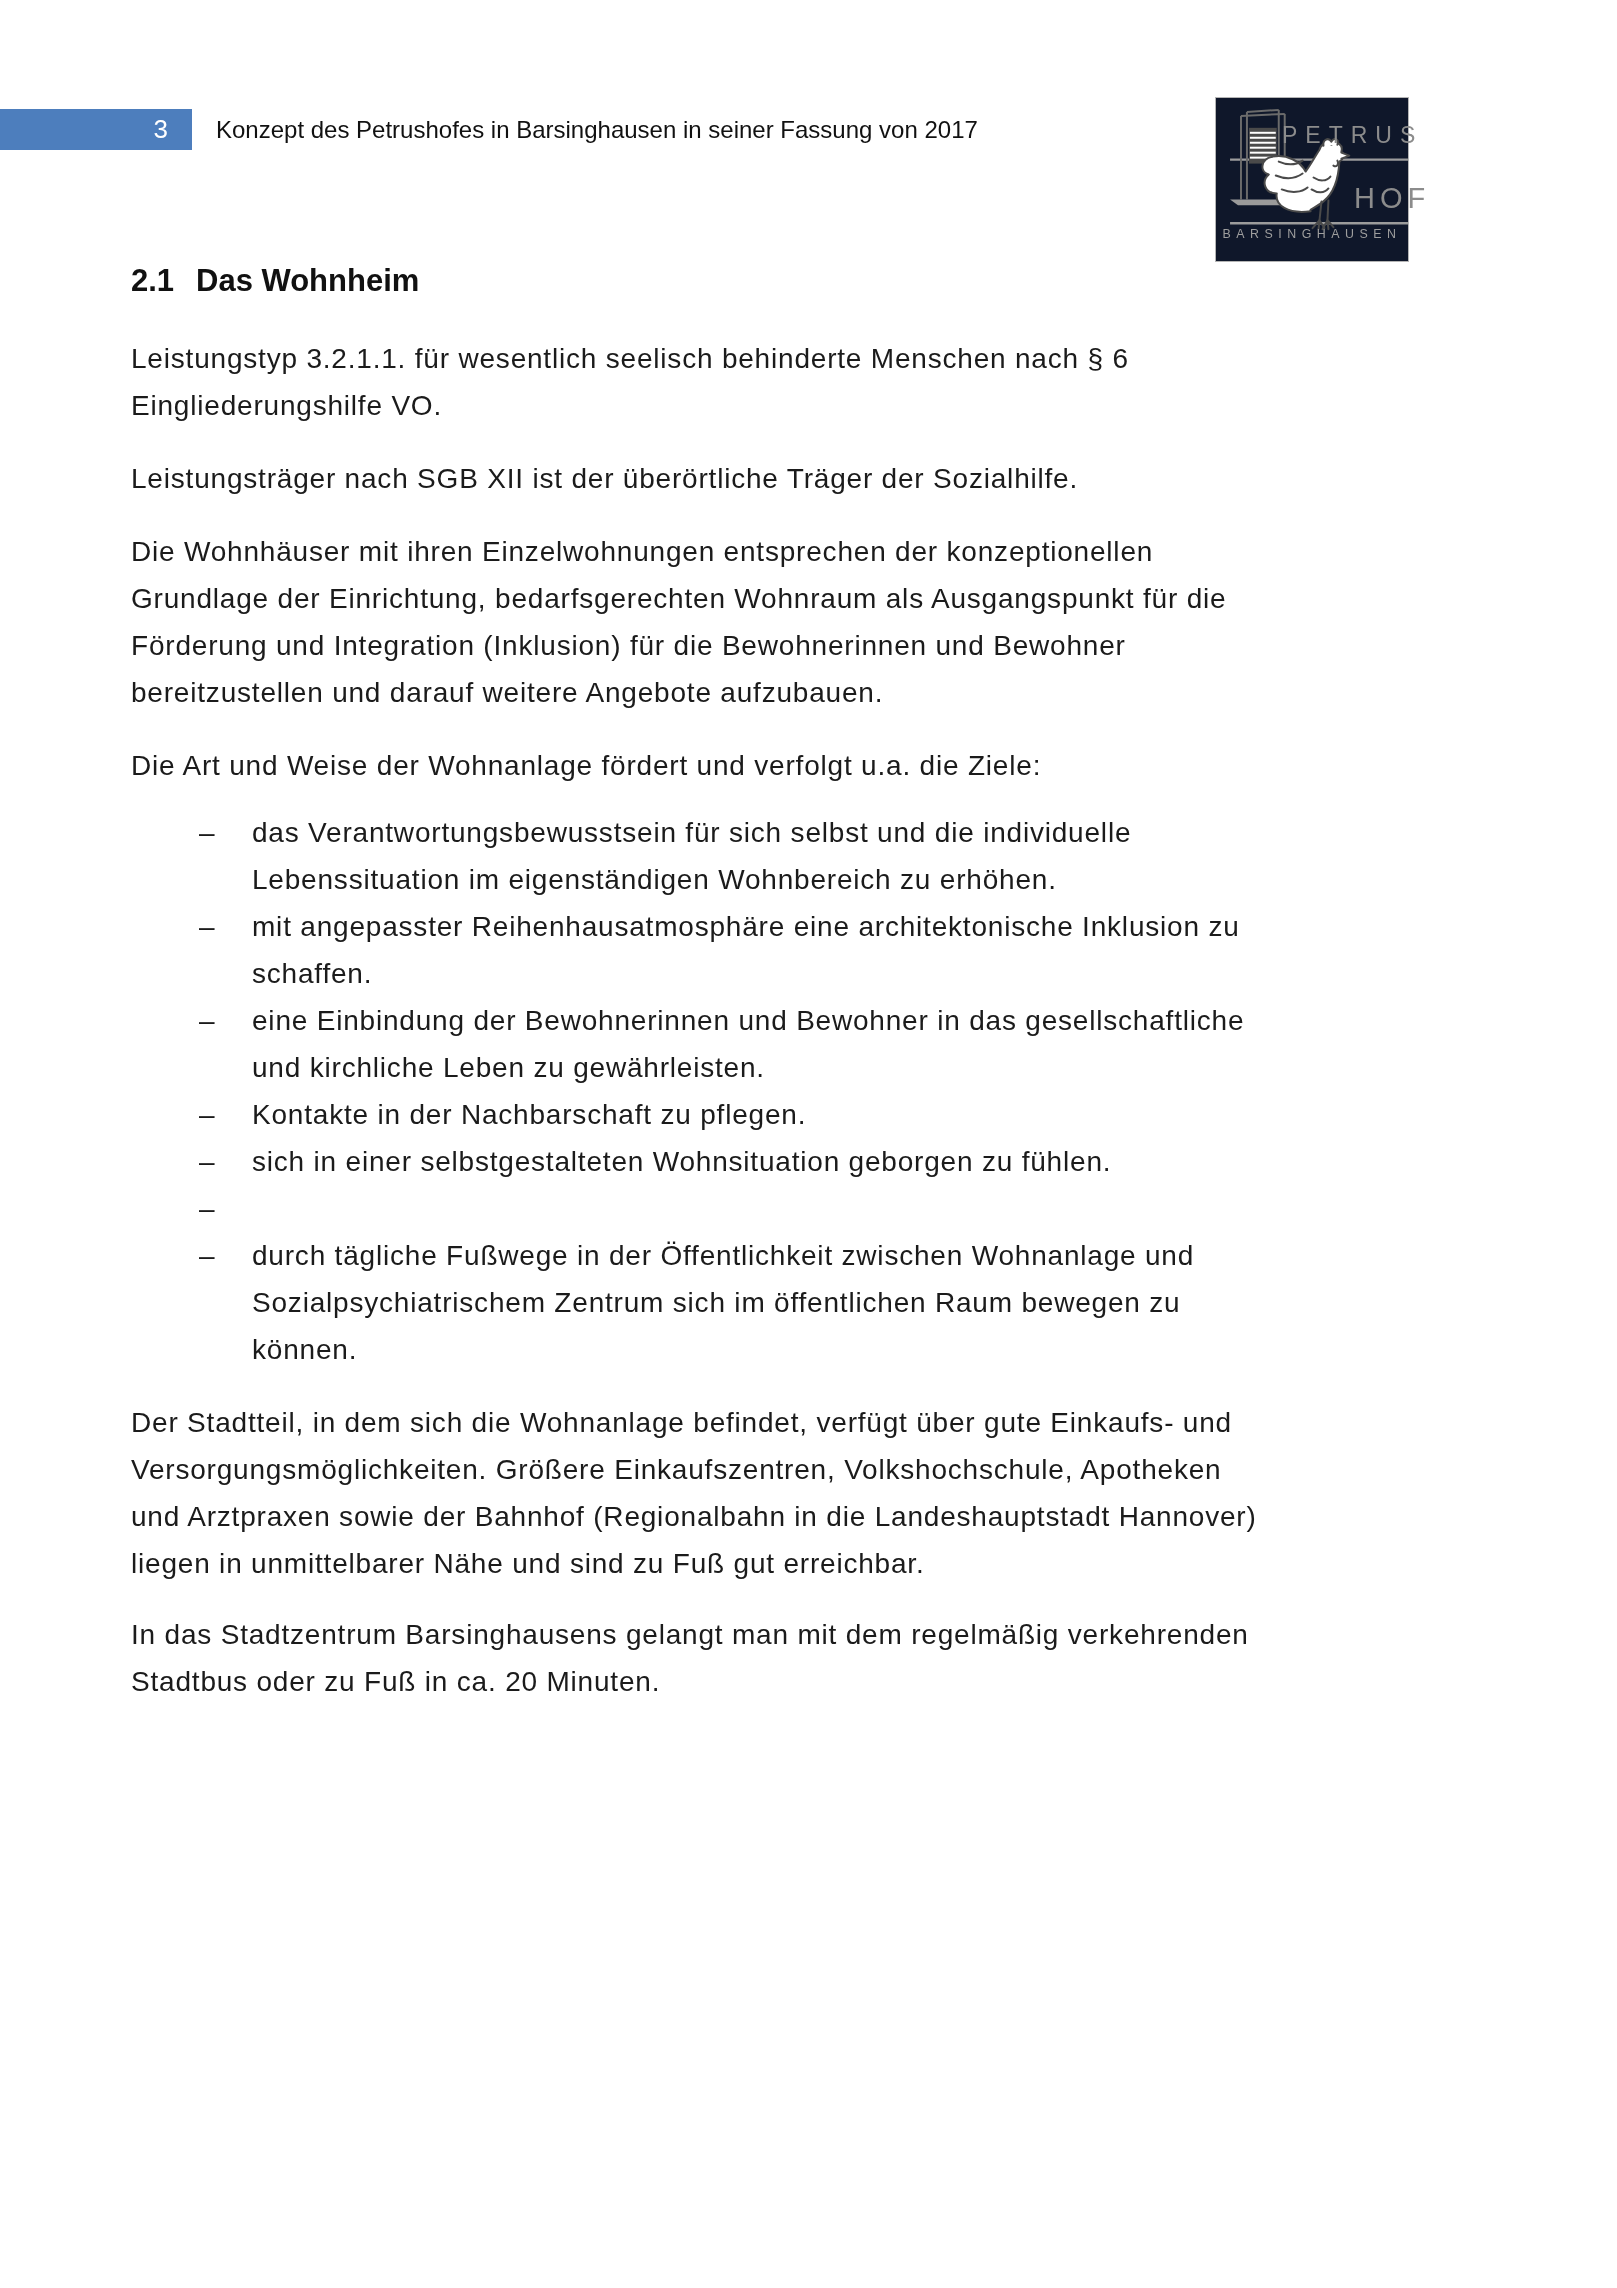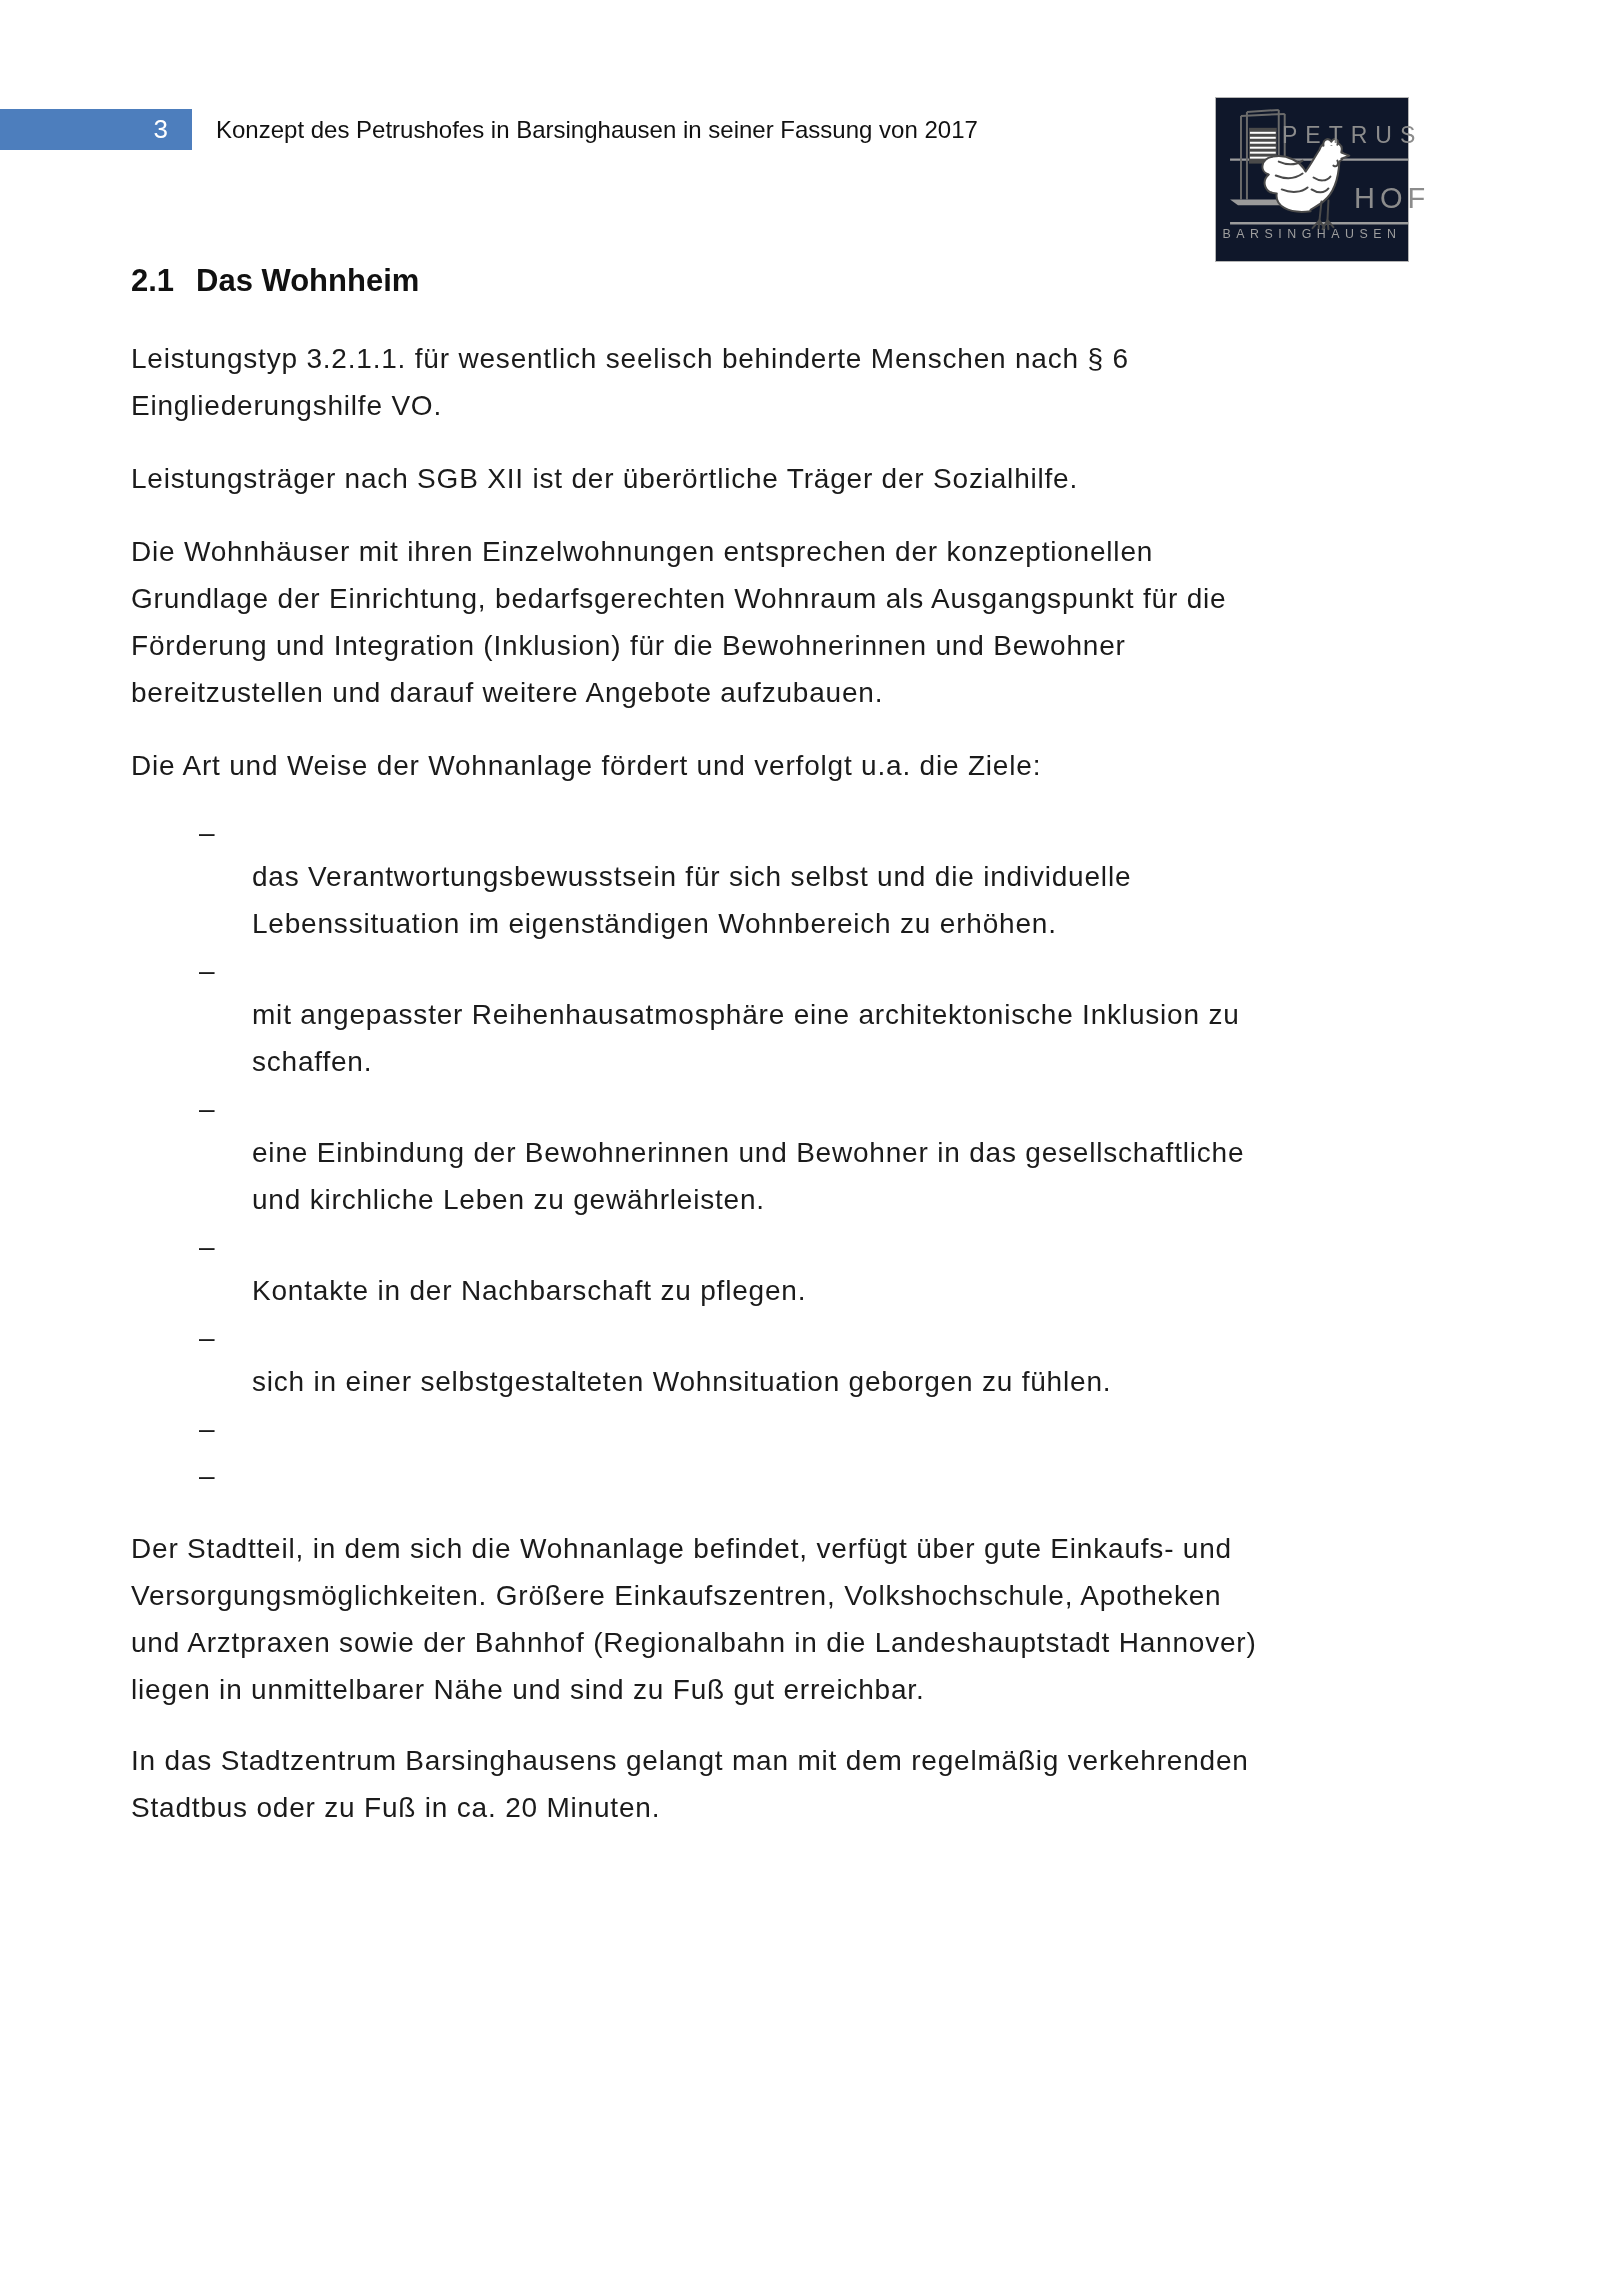--- a/index.html
+++ b/index.html
@@ -49,21 +49,21 @@
     white-space:pre-line; letter-spacing:0.8px; color:#1b1b1b;
   }
   .para.first { margin-top:34px; }
   .para.after-gap { margin-top:88px; }
   .para.last { margin-top:24px; }
   sup.sq { font-size:0.62em; line-height:0; vertical-align:super; }
 
   .goals { margin:20px 0 0 0; padding:0; list-style:none; }
   .goal { display:flex; font-size:28px; line-height:47px; letter-spacing:0.8px; }
   .goal .marker { flex:0 0 53px; margin-left:68px; }
-  .goal .text  { white-space:pre-line;margin-top:44px; }
+  .goal .text  { white-space:pre-line; }
 </style>
 </head>
 <body>
 
 <div class="page">
 
   <div class="header-bar">
     <span>3</span>
   </div>
   <div class="header-title">Konzept des Petrushofes in Barsinghausen in seiner Fassung von 2017</div>
@@ -150,20 +150,23 @@
       </li>
       <li class="goal">
         <span class="marker">–</span>
         <span class="text">sich in einer selbstgestalteten Wohnsituation geborgen zu fühlen.</span>
       </li>
       <li class="goal">
         <span class="marker">–</span>
       </li>
       <li class="goal">
         <span class="marker">–</span>
+        <span class="text">durch tägliche Fußwege in der Öffentlichkeit zwischen Wohnanlage und
+Sozialpsychiatrischem Zentrum sich im öffentlichen Raum bewegen zu
+können.</span>
       </li>
     </ul>
 
 
     <p class="para">Der Stadtteil, in dem sich die Wohnanlage befindet, verfügt über gute Einkaufs- und
 Versorgungsmöglichkeiten. Größere Einkaufszentren, Volkshochschule, Apotheken
 und Arztpraxen sowie der Bahnhof (Regionalbahn in die Landeshauptstadt Hannover)
 liegen in unmittelbarer Nähe und sind zu Fuß gut erreichbar.</p>
     <p class="para last">In das Stadtzentrum Barsinghausens gelangt man mit dem regelmäßig verkehrenden
 Stadtbus oder zu Fuß in ca. 20 Minuten.</p>

